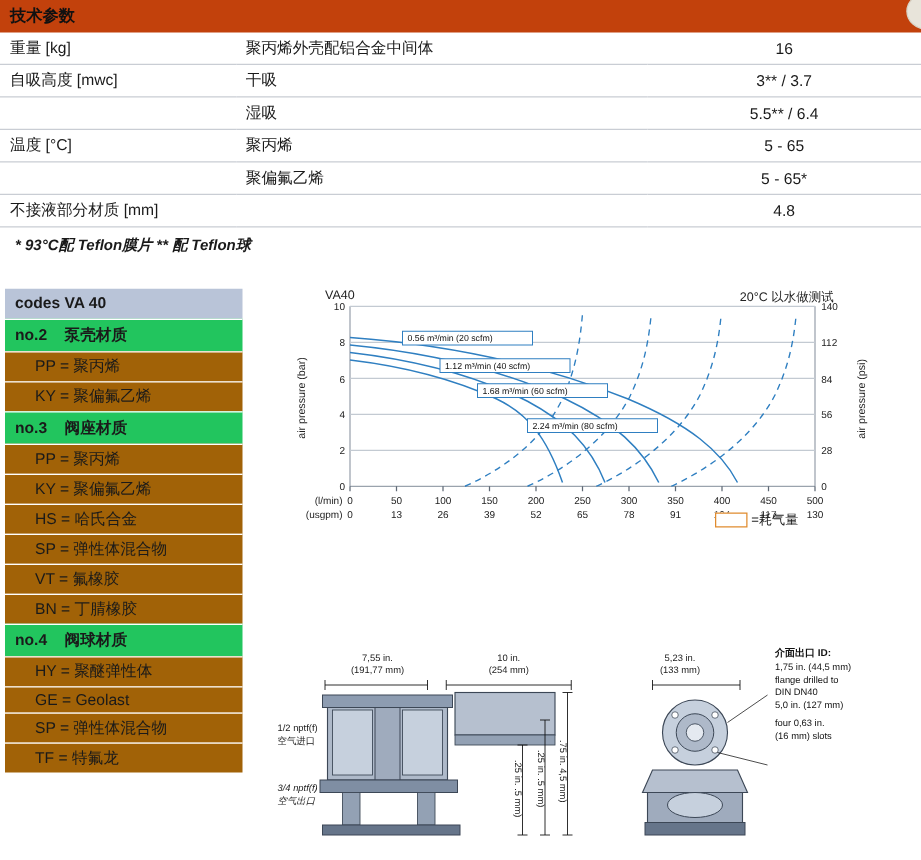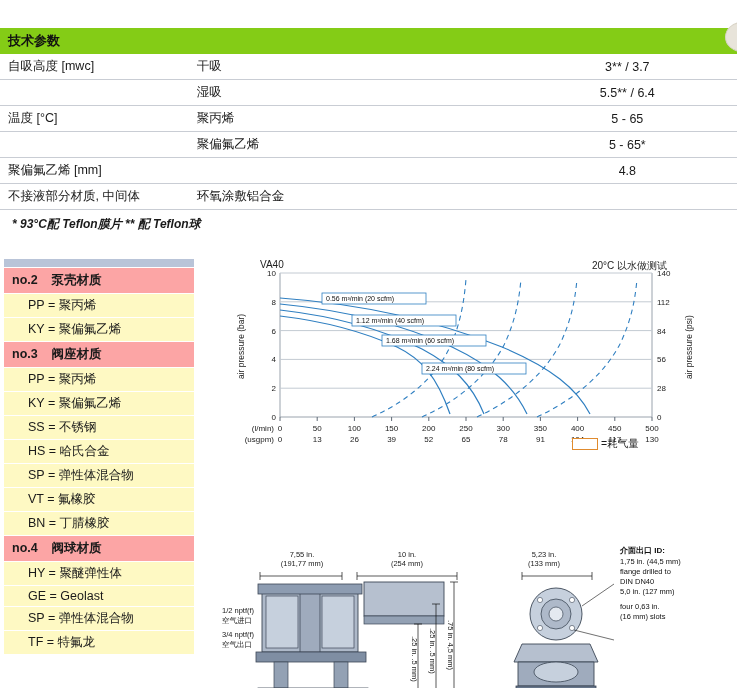--- a/index.html
+++ b/index.html
@@ -8,26 +8,25 @@
     width: 737px; height: 688px;
     background: #ffffff;
     font-family: "Liberation Sans", sans-serif;
     color: #1a1a1a;
     overflow: hidden;
   }
   .page { position: relative; width: 737px; height: 688px; }
 
   
   .spec-title {
-    background: #84cc16;
+    background: #c2410c;
     font-weight: bold;
     font-size: 13px;
     padding: 4px 8px;
     color: #111;
-    margin-top: 28px;
   }
   table.spec {
     width: 100%;
     border-collapse: collapse;
     font-size: 12.5px;
   }
   table.spec td {
     border-bottom: 1px solid #c9cdd4;
     padding: 4px 8px;
     vertical-align: middle;
@@ -60,27 +59,27 @@
     width: 190px;
     font-size: 12.5px;
   }
   .codes .hdr {
     background: #b9c4d8;
     font-weight: bold;
     padding: 4px 8px;
     line-height: 1.25;
   }
   .codes .grp {
-    background: #fca5a5;
+    background: #22c55e;
     font-weight: bold;
     padding: 4px 8px;
     border-top: 1px solid #ffffff;
   }
   .codes .opt {
-    background: #fef9c3;
+    background: #a16207;
     padding: 3px 8px 3px 24px;
     border-top: 1px solid #ffffff;
   }
 
   
   .chart-wrap {
     position: absolute;
     left: 222px; top: 0;
     width: 505px; height: 210px;
   }
@@ -143,76 +142,76 @@
   <div class="blobs">
     <div class="blob" style="width:34px;height:30px;left:0px;top:0px;"></div>
 
   </div>
 
   <div class="spec-title">技术参数</div>
 
   <table class="spec">
     <tbody>
       <tr>
+        <td class="c1">重量 [kg]</td>
+        <td class="c2">聚丙烯外壳配铝合金中间体</td>
+        <td class="c3">16</td>
+      </tr>
+      <tr>
         <td class="c1">自吸高度 [mwc]</td>
         <td class="c2">干吸</td>
         <td class="c3">3** / 3.7</td>
       </tr>
       <tr>
         <td class="c1"></td>
         <td class="c2">湿吸</td>
         <td class="c3">5.5** / 6.4</td>
       </tr>
       <tr>
         <td class="c1">温度 [°C]</td>
         <td class="c2">聚丙烯</td>
         <td class="c3">5 - 65</td>
       </tr>
       <tr>
         <td class="c1"></td>
         <td class="c2">聚偏氟乙烯</td>
         <td class="c3">5 - 65*</td>
       </tr>
       <tr>
-        <td class="c1">聚偏氟乙烯 [mm]</td>
+        <td class="c1">不接液部分材质 [mm]</td>
         <td class="c2"></td>
         <td class="c3">4.8</td>
       </tr>
-      <tr>
-        <td class="c1">不接液部分材质, 中间体</td>
-        <td class="c2">环氧涂敷铝合金</td>
-        <td class="c3"></td>
-      </tr>
     </tbody>
   </table>
 
   <div class="footnote">* 93°C配 Teflon膜片   ** 配 Teflon球</div>
 
   <div class="lower">
 
     <div class="codes">
       <div class="hdr">
+        <div>codes VA 40</div>
       </div>
 
       <div class="grp">
         <span>no.2</span>
         &nbsp;&nbsp;
         <span>泵壳材质</span>
       </div>
       <div class="opt">PP = 聚丙烯</div>
       <div class="opt">KY = 聚偏氟乙烯</div>
 
       <div class="grp">
         <span>no.3</span>
         &nbsp;&nbsp;
         <span>阀座材质</span>
       </div>
       <div class="opt">PP = 聚丙烯</div>
       <div class="opt">KY = 聚偏氟乙烯</div>
-      <div class="opt">SS = 不锈钢</div>
       <div class="opt">HS = 哈氏合金</div>
       <div class="opt">SP = 弹性体混合物</div>
       <div class="opt">VT = 氟橡胶</div>
       <div class="opt">BN = 丁腈橡胶</div>
 
       <div class="grp">
         <span>no.4</span>
         &nbsp;&nbsp;
         <span>阀球材质</span>
       </div>
@@ -417,21 +416,21 @@
       <div class="dim-label" style="left:290px; top:6px; width:64px;">
         <div>5,23 in.</div>
         <div>(133 mm)</div>
       </div>
 
       
       <div class="port-label" style="left:0px; top:62px;">
         <div>1/2 nptf(f)</div>
         <div>空气进口</div>
       </div>
-      <div class="port-label" style="left:0px; top:86px;">
+      <div class="port-label" style="left:0px; top:110px;font-style:italic;">
         <div>3/4 nptf(f)</div>
         <div>空气出口</div>
       </div>
 
       
       <div class="vert-label" style="left:188px; top:92px;">.25 in. .5 mm)</div>
       <div class="vert-label" style="left:206px; top:84px;">.25 in. .5 mm)</div>
       <div class="vert-label" style="left:224px; top:76px;">.75 in. 4,5 mm)</div>
 
       

